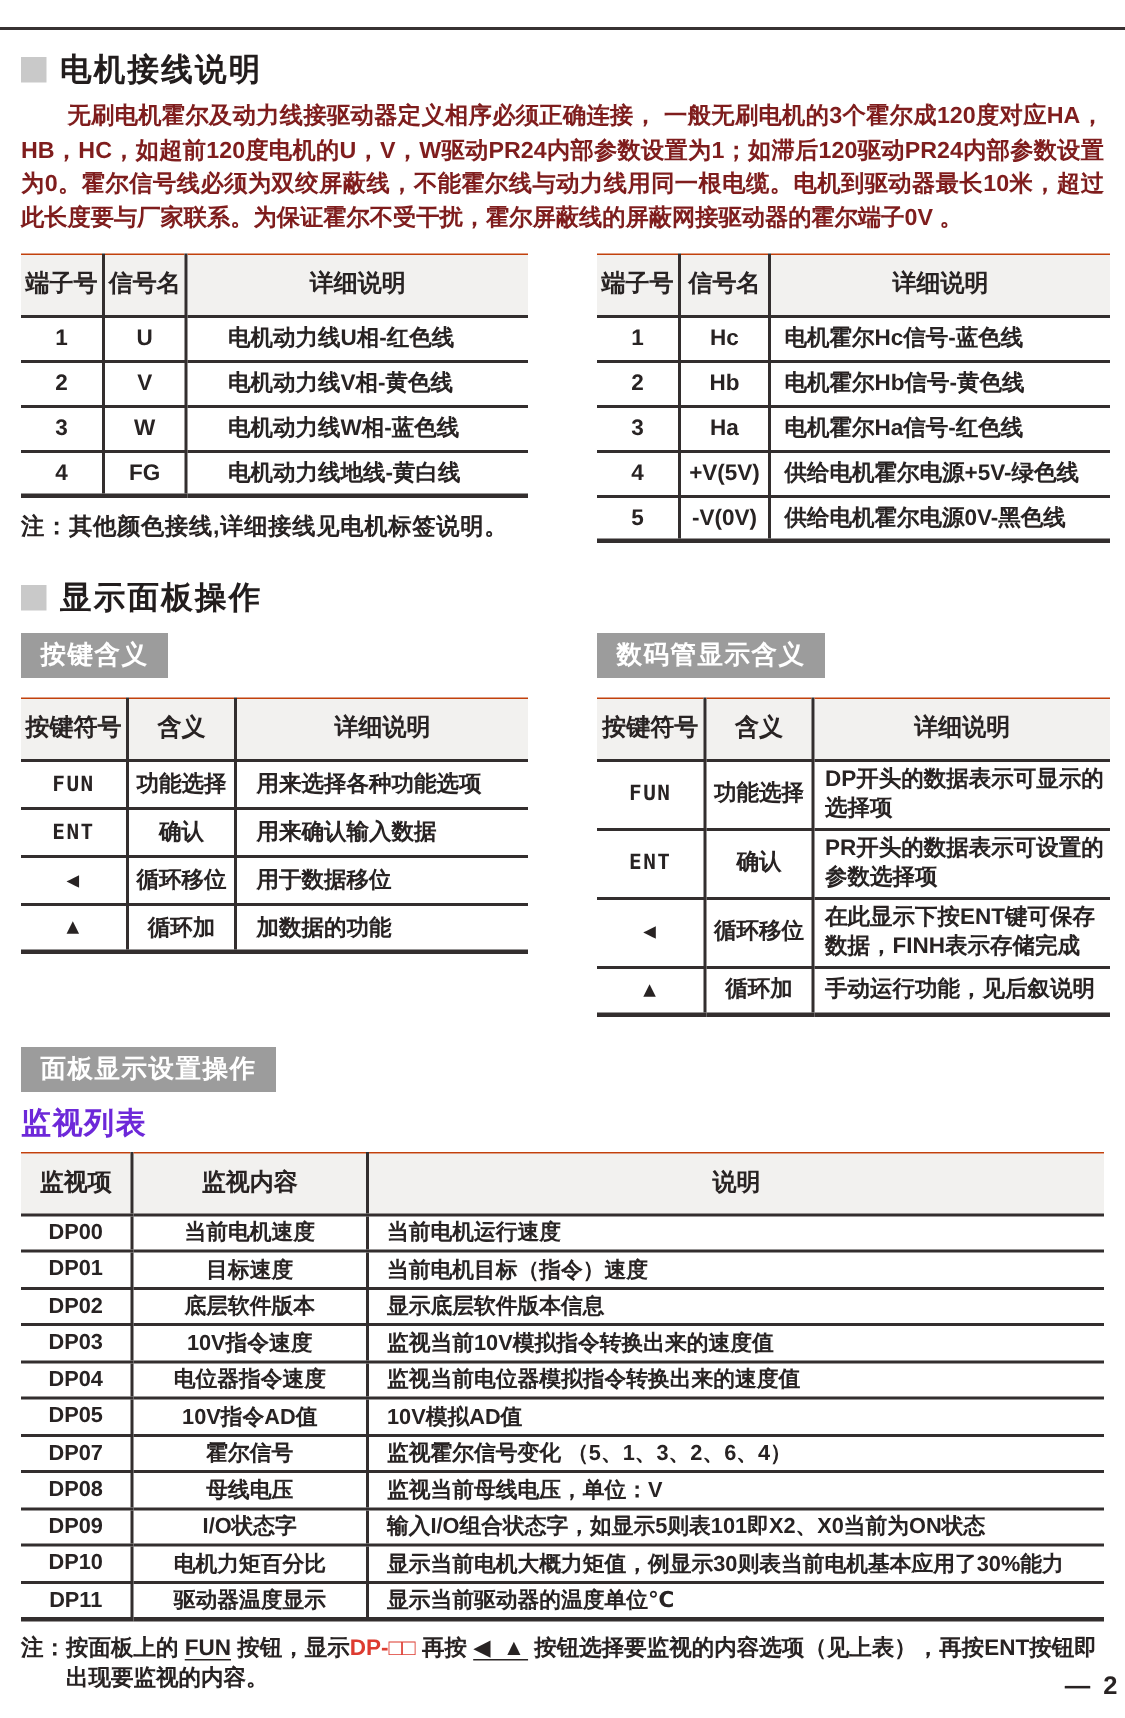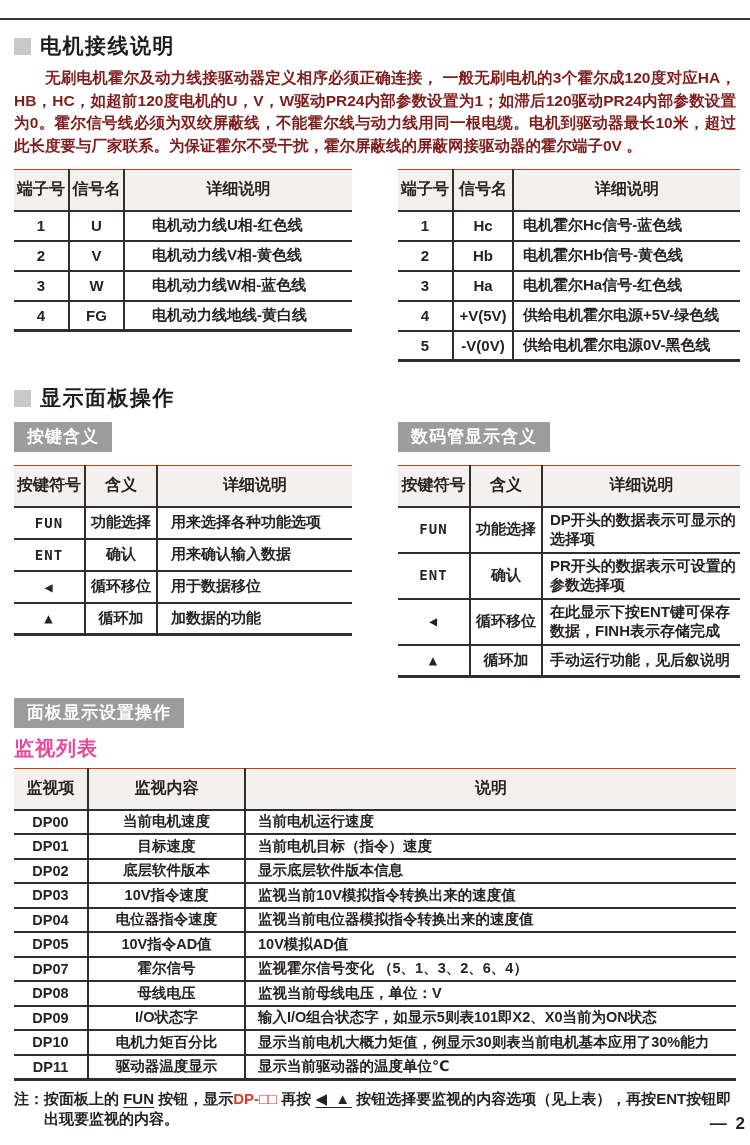--- a/index.html
+++ b/index.html
@@ -67,21 +67,21 @@
   .keys-tbl td:first-child {
     font-family:"DejaVu Sans Mono",monospace; font-size:14px; letter-spacing:1px;
   }
   #keys-table td { height:32px; }
   #keys-table td:nth-child(3) { text-align:left; padding-left:13px; }
   #digits-table td { height:46px; line-height:18.5px; padding:3px 0; }
   #digits-table tr:last-child td { height:32px; }
   #digits-table td:nth-child(3) { text-align:left; padding-left:7px; padding-right:2px; }
 
   
-  .mon-title { margin-top:7px; font-size:20px; font-weight:bold; letter-spacing:1px; color:#ec4899; }
+  .mon-title { margin-top:7px; font-size:20px; font-weight:bold; letter-spacing:1px; color:#6d28d9; }
   .mon-tbl { width:722px; margin-top:6px; }
   .mon-tbl th { height:32px; }
   .mon-tbl td { height:24.5px; font-size:14.5px; }
   .mon-tbl td:nth-child(3) { text-align:left; padding-left:12px; }
 
   
   .bottom-note { display:flex; margin-top:8px; font-size:15px; font-weight:bold; line-height:20px; }
   .bottom-note .lbl { flex:0 0 auto; }
   .bottom-note .body { flex:1 1 auto; }
   .u { text-decoration:underline; text-underline-offset:3px; }
@@ -134,20 +134,21 @@
               <td>W</td>
               <td>电机动力线W相-蓝色线</td>
             </tr>
             <tr>
               <td>4</td>
               <td>FG</td>
               <td>电机动力线地线-黄白线</td>
             </tr>
           </tbody>
       </table>
+      <div class="tbl-note">注：其他颜色接线,详细接线见电机标签说明。</div>
     </div>
     <div class="col-r">
       <table class="tbl term-tbl" id="hall-table">
         <colgroup>
             <col style="width:55px">
             <col style="width:60px">
             <col>
           </colgroup>
         <thead>
           <tr>

